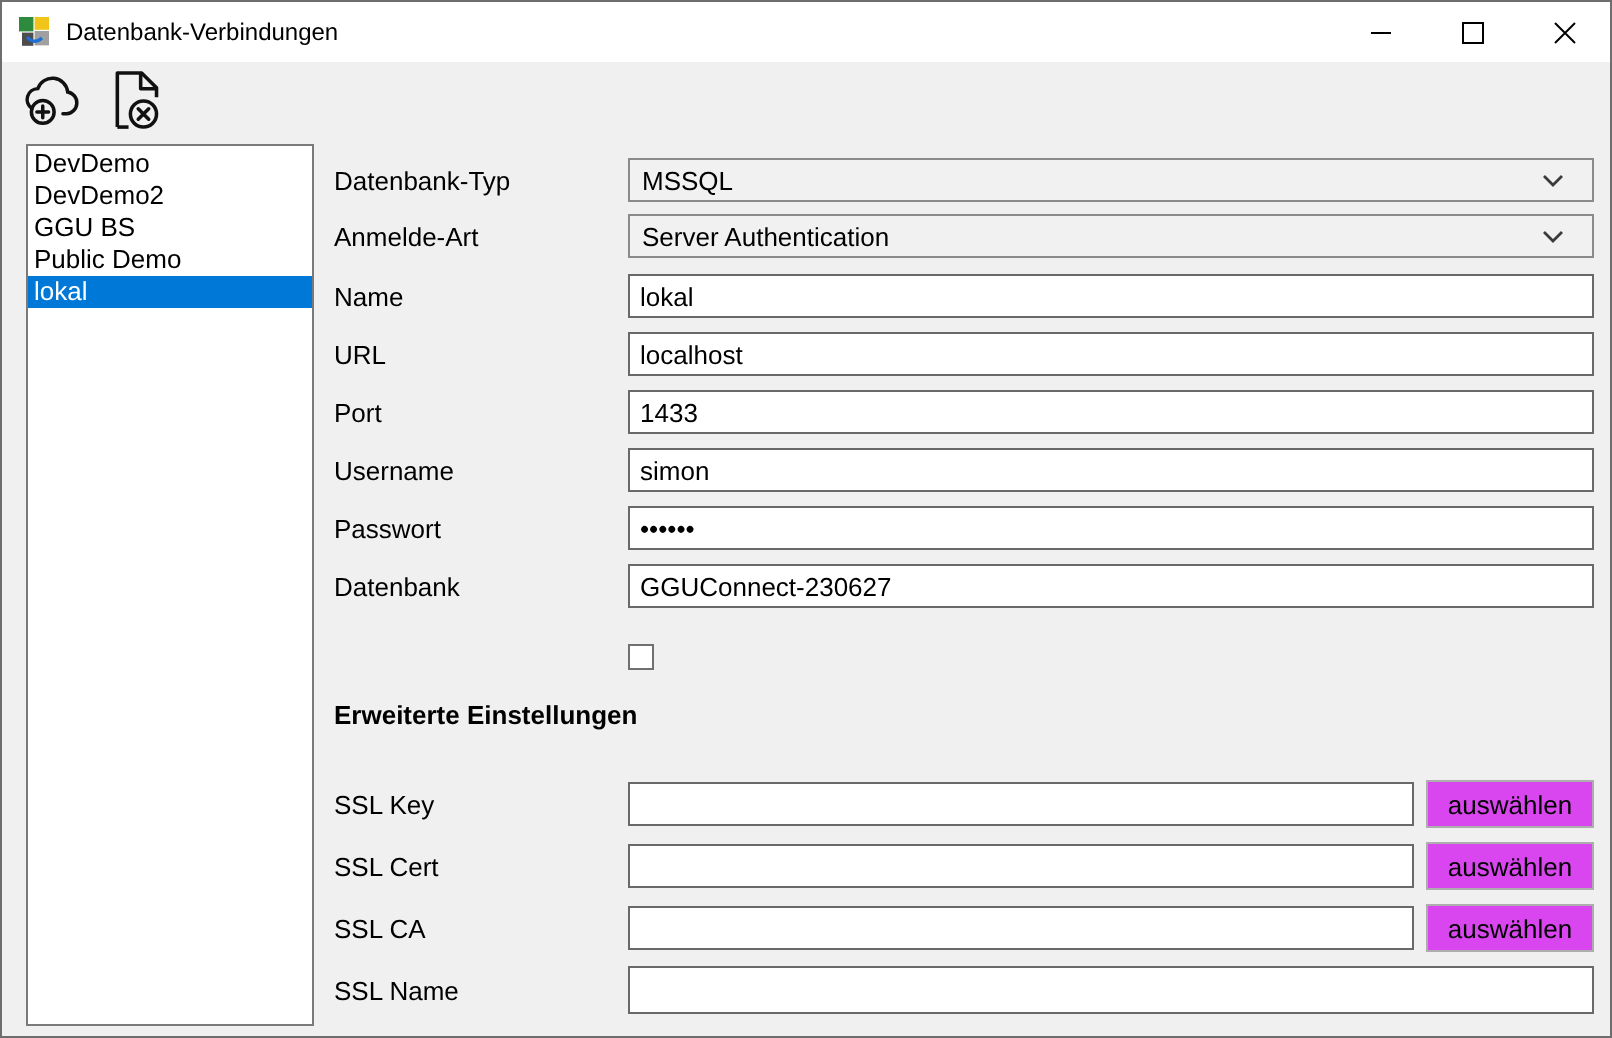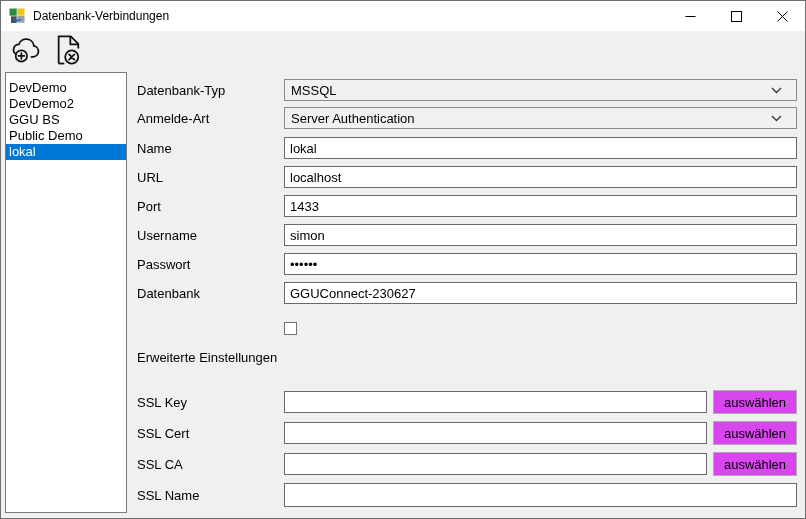--- a/index.html
+++ b/index.html
@@ -37,25 +37,25 @@
     padding-left: 7px; gap: 9px; flex-shrink: 0;
   }
   .tool-btn {
     width: 34px; height: 32px;
     display: flex; align-items: center; justify-content: center;
     background: transparent; border: none; cursor: default;
   }
   
   .content { flex: 1; display: flex; background: #f0f0f0; overflow: hidden; }
   .listbox {
-    margin: 3px 0 0 4px;
-    width: 122px; height: 441px;
+    margin: 3px 0 0 12px;
+    width: 144px; height: 441px;
     background: #ffffff;
     border: 1px solid #7a7a7a;
-    padding-top: 7px;
+    padding-top: 1px;
     overflow: hidden; flex-shrink: 0;
   }
   .list-item {
     height: 16px; line-height: 16px;
     padding: 0 3px; white-space: nowrap; overflow: hidden;
   }
   .list-item.selected { background: #0078d7; color: #ffffff; }
   
   .form {
     flex: 1;
@@ -84,21 +84,21 @@
   }
   .selectbox .sel-text { flex: 1; white-space: nowrap; overflow: hidden; }
   .chev { margin-right: 8px; flex-shrink: 0; display: flex; align-items: center; }
   .checkbox-row { margin-top: 16px; height: 16px; margin-bottom: 0; }
   .spacer { width: 147px; flex-shrink: 0; }
   .checkbox {
     width: 13px; height: 13px;
     border: 1px solid #707070; background: #ffffff;
     margin-right: 7px; flex-shrink: 0;
   }
-  .section-row { margin-top: 13px; height: 16px; margin-bottom: 1px; display: flex; align-items: center; }
+  .section-row { margin-top: 13px; height: 16px; margin-bottom: 1px; display: flex; align-items: center; font-weight: bold; }
   .ssl-first { margin-top: 25px; }
   .ssl-row { height: 24px; margin-bottom: 7px; }
   .choose-btn {
     width: 84px; height: 24px;
     margin-left: 6px; flex-shrink: 0;
     background: #d946ef;
     border: 1px solid #adadad;
     font: inherit; color: #000;
     cursor: default;
   }

